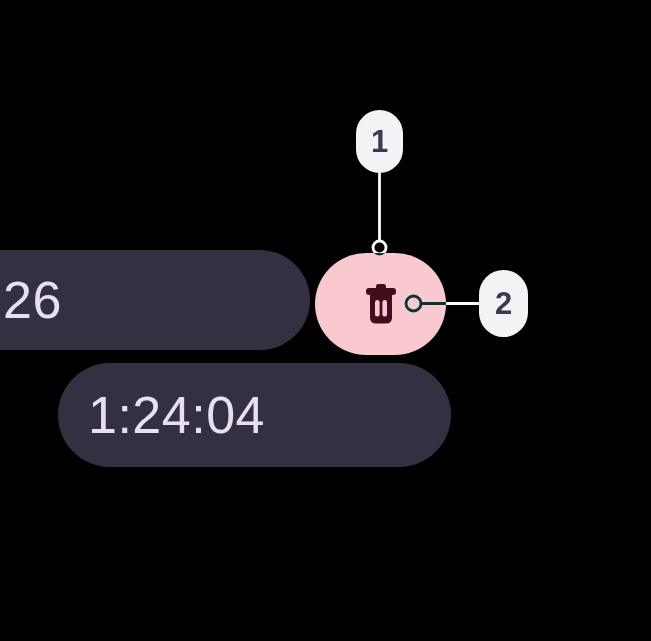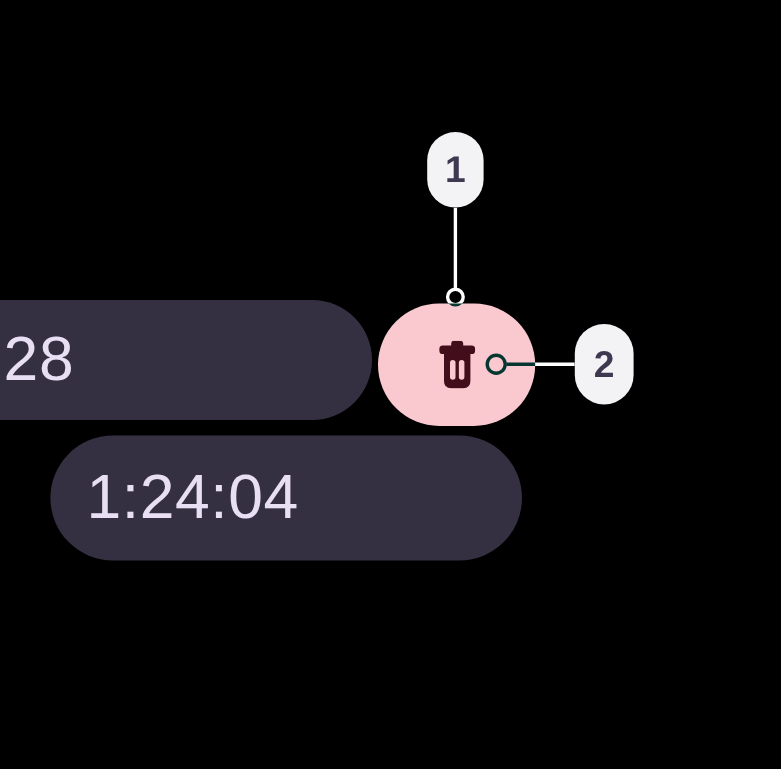--- a/index.html
+++ b/index.html
@@ -10,21 +10,21 @@
   }
   
   .chip{
     position:absolute;display:flex;align-items:center;
     background:var(--chip_bg,#353041);
     color:var(--chip_text,#E8DFF5);
     font-size:52px;letter-spacing:.5px;
   }
   .chip-a{left:-265px;top:250px;width:575px;height:100px;border-radius:50px;}
   .chip-a .chip-time{margin-left:268px;}
-  .chip-b{left:42px;top:363px;width:393px;height:104px;border-radius:52px;}
+  .chip-b{left:58px;top:363px;width:393px;height:104px;border-radius:52px;}
   .chip-b .chip-time{margin-left:30px;}
   
   .delete-btn{
     position:absolute;left:315px;top:253px;width:131px;height:102px;
     border:none;padding:0;border-radius:52px;
     background:var(--delete_bg,#F9C9CF);
     display:flex;align-items:center;justify-content:center;cursor:pointer;
   }
   
   .callout{
@@ -40,21 +40,21 @@
     position:absolute;left:0;top:0;mix-blend-mode:difference;pointer-events:none;
   }
   .annot *{stroke:var(--annotation_line,#FFFFFF);stroke-width:2.8;fill:none;}
 </style>
 </head>
 <body>
 
 <div class="stage">
 
   <div class="chip chip-a">
-    <span class="chip-time">28</span>
+    <span class="chip-time">26</span>
   </div>
 
   <button class="delete-btn">
     <svg width="30" height="40" viewBox="0 0 30 40" aria-hidden="true">
       <g fill="var(--delete_icon,#430E1C)" stroke="none">
         <rect x="10" y="0" width="10" height="8" rx="2.5"></rect>
         <rect x="0" y="4" width="30" height="7" rx="3"></rect>
         <path d="M4 10 H26 V33.5 Q26 39.5 20 39.5 H10 Q4 39.5 4 33.5 Z"></path>
       </g>
       <g fill="var(--delete_bg,#F9C9CF)" stroke="none">

